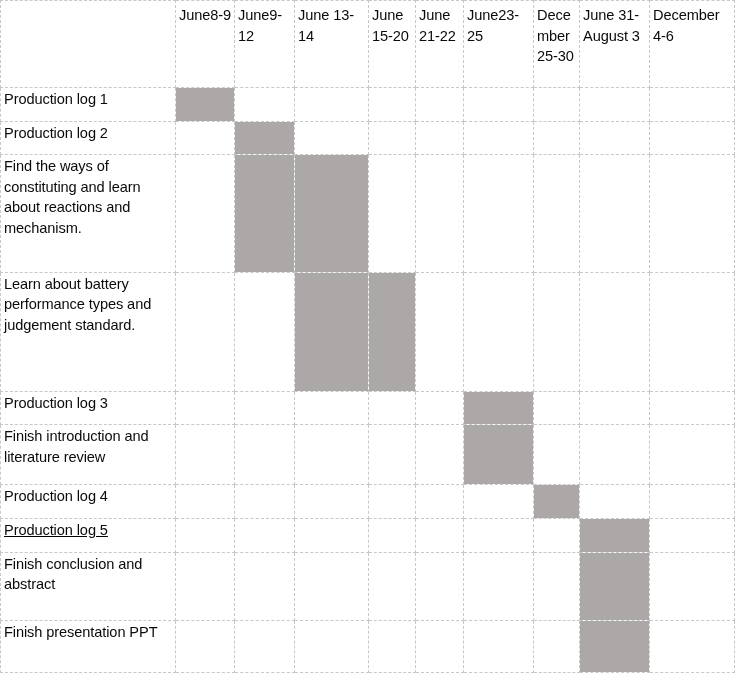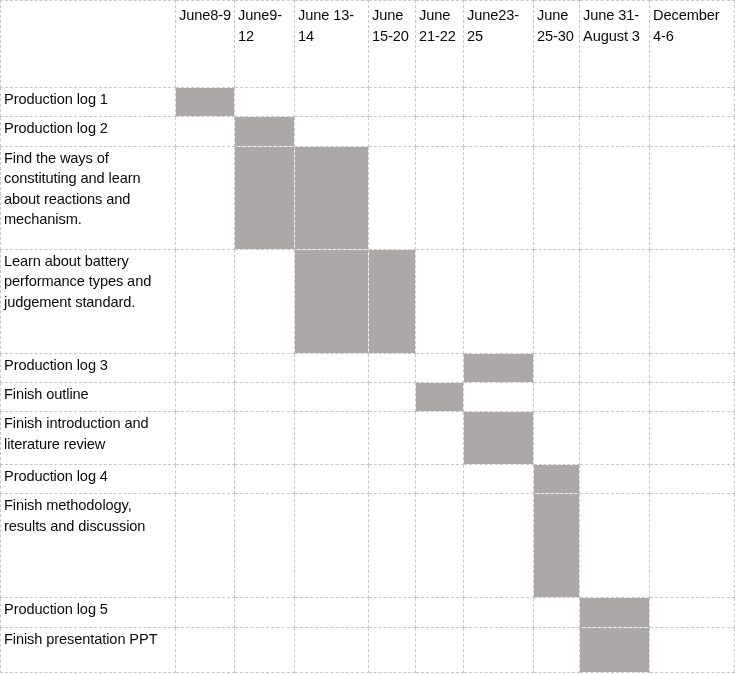--- a/index.html
+++ b/index.html
@@ -82,21 +82,21 @@
   </colgroup>
   <thead>
     <tr id="header-row" style="height: 87px;">
       <th class="corner-cell"></th>
     <th class="col-header">June8-9</th>
         <th class="col-header">June9-12</th>
         <th class="col-header">June 13-14</th>
         <th class="col-header">June 15-20</th>
         <th class="col-header">June 21-22</th>
         <th class="col-header">June23-25</th>
-        <th class="col-header">June 25-30</th>
+        <th class="col-header">December 25-30</th>
         <th class="col-header">June 31-August 3</th>
         <th class="col-header">December 4-6</th>
       </tr>
   </thead>
   <tbody id="gantt-body">
       <tr style="height: 24px;">
         <td class="task-label">Production log 1</td>
         <td class="cell filled" style="background: rgb(172, 168, 167);"></td>
         <td class="cell"></td>
         <td class="cell"></td>
@@ -148,32 +148,20 @@
         <td class="cell"></td>
         <td class="cell"></td>
         <td class="cell"></td>
         <td class="cell"></td>
         <td class="cell"></td>
         <td class="cell filled" style="background: rgb(172, 168, 167);"></td>
         <td class="cell"></td>
         <td class="cell"></td>
         <td class="cell"></td>
       </tr>
-      <tr style="height: 24px;">
-        <td class="task-label">Finish outline</td>
-        <td class="cell"></td>
-        <td class="cell"></td>
-        <td class="cell"></td>
-        <td class="cell"></td>
-        <td class="cell filled" style="background: rgb(172, 168, 167);"></td>
-        <td class="cell"></td>
-        <td class="cell"></td>
-        <td class="cell"></td>
-        <td class="cell"></td>
-      </tr>
       <tr style="height: 40px;">
         <td class="task-label">Finish introduction and literature review</td>
         <td class="cell"></td>
         <td class="cell"></td>
         <td class="cell"></td>
         <td class="cell"></td>
         <td class="cell"></td>
         <td class="cell filled" style="background: rgb(172, 168, 167);"></td>
         <td class="cell"></td>
         <td class="cell"></td>
@@ -184,34 +172,34 @@
         <td class="cell"></td>
         <td class="cell"></td>
         <td class="cell"></td>
         <td class="cell"></td>
         <td class="cell"></td>
         <td class="cell"></td>
         <td class="cell filled" style="background: rgb(172, 168, 167);"></td>
         <td class="cell"></td>
         <td class="cell"></td>
       </tr>
-      <tr style="height: 85px;">
-        <td class="task-label">Finish methodology, results and discussion</td>
-        <td class="cell"></td>
-        <td class="cell"></td>
-        <td class="cell"></td>
-        <td class="cell"></td>
-        <td class="cell"></td>
-        <td class="cell"></td>
-        <td class="cell filled" style="background: rgb(172, 168, 167);"></td>
-        <td class="cell"></td>
-        <td class="cell"></td>
-      </tr>
-      <tr style="height: 24px;">
+      <tr style="height: 24px; text-decoration: underline;">
         <td class="task-label">Production log 5</td>
+        <td class="cell"></td>
+        <td class="cell"></td>
+        <td class="cell"></td>
+        <td class="cell"></td>
+        <td class="cell"></td>
+        <td class="cell"></td>
+        <td class="cell"></td>
+        <td class="cell filled" style="background: rgb(172, 168, 167);"></td>
+        <td class="cell"></td>
+      </tr>
+      <tr style="height: 49px;">
+        <td class="task-label">Finish conclusion and abstract</td>
         <td class="cell"></td>
         <td class="cell"></td>
         <td class="cell"></td>
         <td class="cell"></td>
         <td class="cell"></td>
         <td class="cell"></td>
         <td class="cell"></td>
         <td class="cell filled" style="background: rgb(172, 168, 167);"></td>
         <td class="cell"></td>
       </tr>

